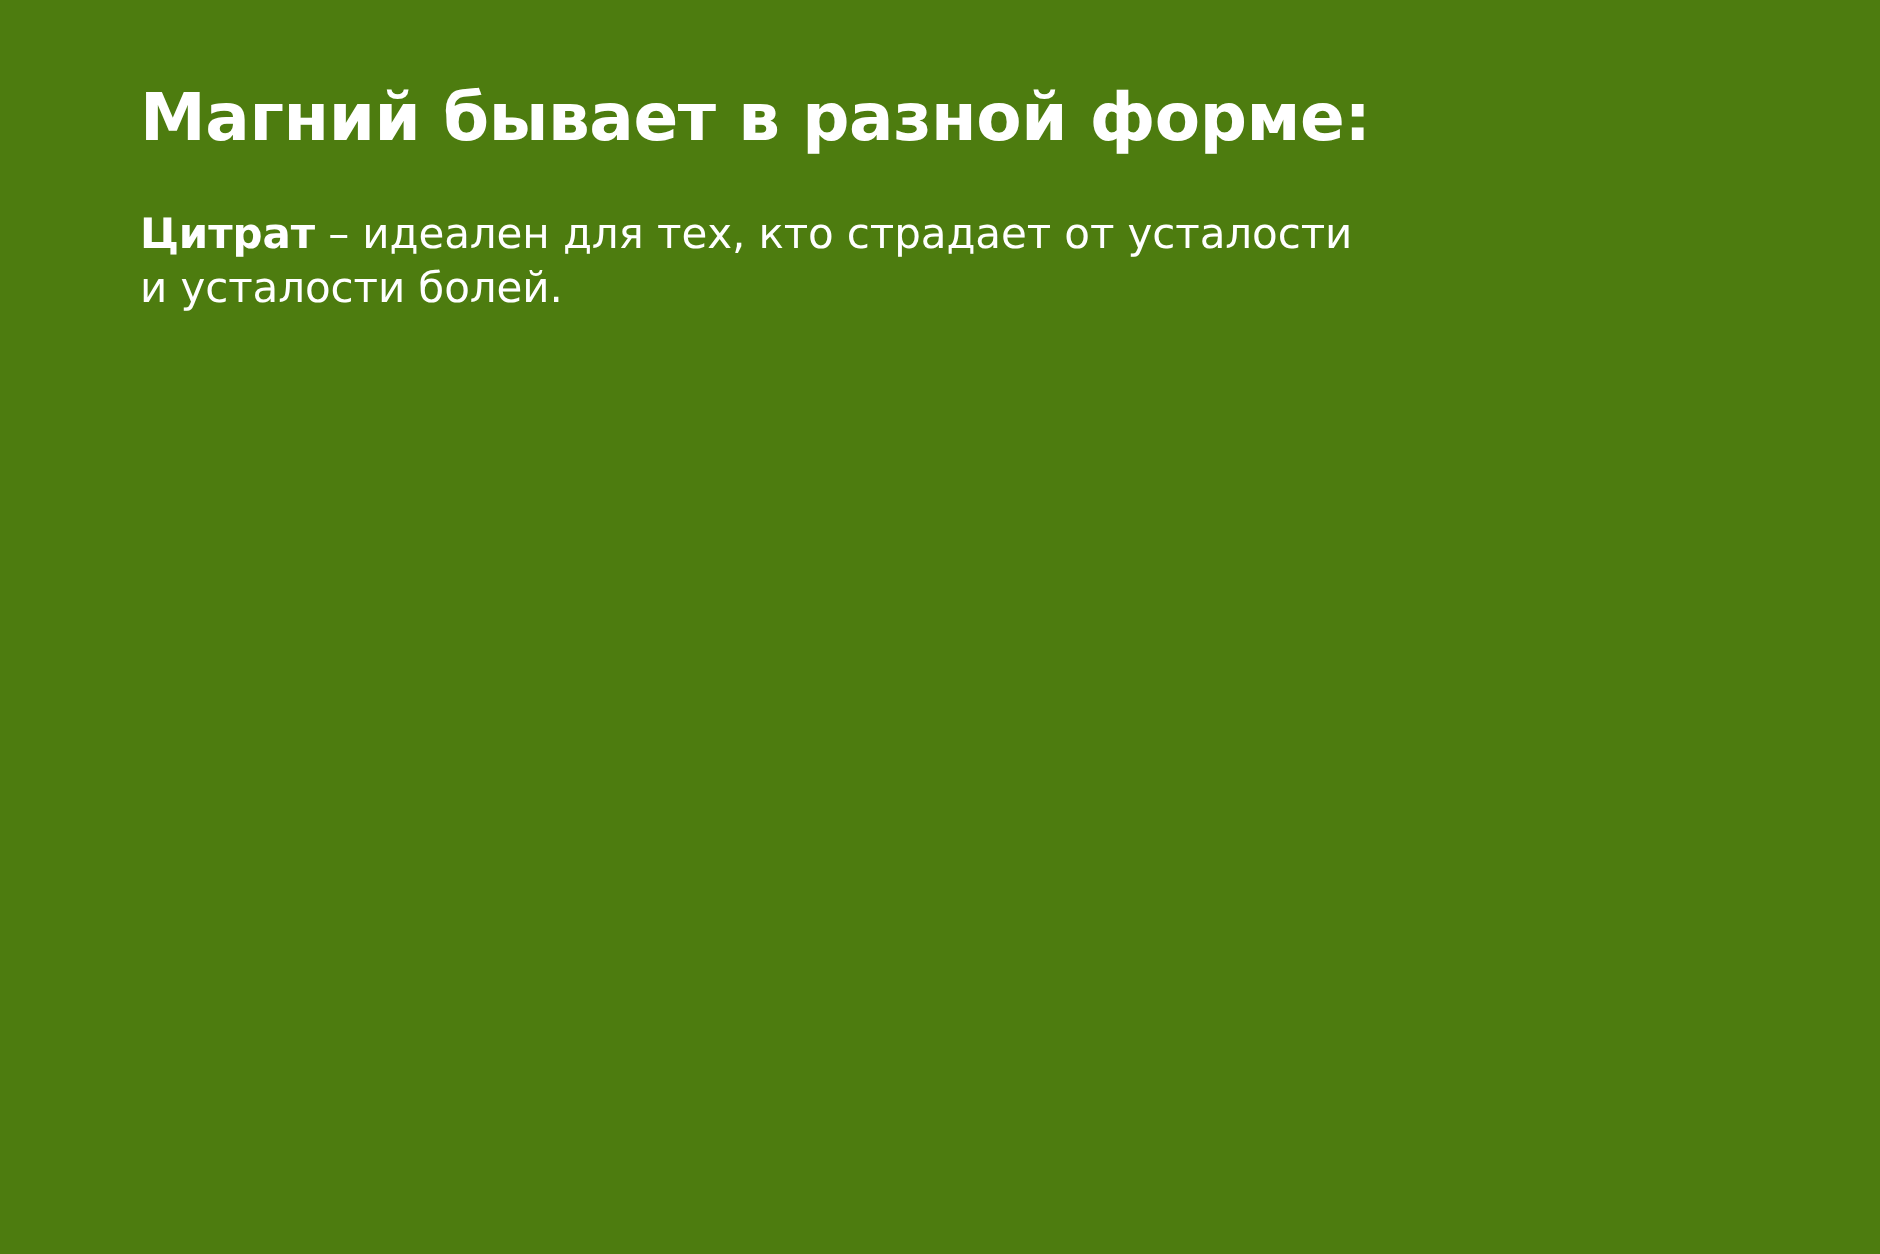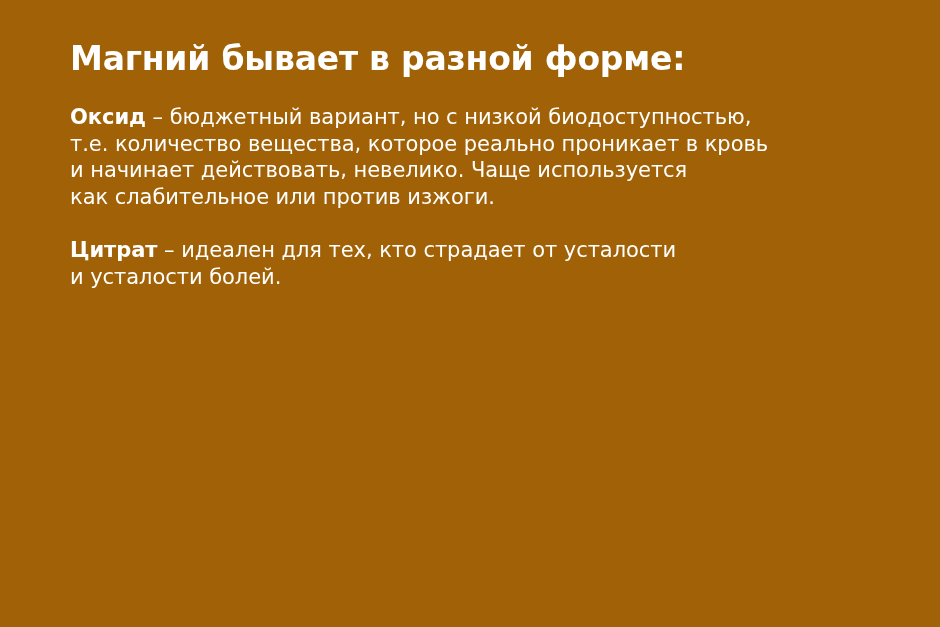--- a/index.html
+++ b/index.html
@@ -51,32 +51,26 @@
   .term {
     font-weight: bold;
   }
   .sep {
     font-weight: normal;
   }
 </style>
 </head>
 <body>
 
-<div class="slide" style="background: #a16207; color: rgb(255, 255, 255);">
+<div class="slide" style="background: #4d7c0f; color: rgb(255, 255, 255);">
 
   <h1 class="slide-title">Магний бывает в разной форме:</h1>
 
   <ul class="content-list">
 
-    <li class="content-item">
-      <p class="item-text"><span class="term">Оксид</span><span class="sep"> – </span><span class="desc">бюджетный вариант, но с низкой биодоступностью,
-т.е. количество вещества, которое реально проникает в кровь
-и начинает действовать, невелико. Чаще используется
-как слабительное или против изжоги.</span></p>
-    </li>
 
 
     <li class="content-item">
       <p class="item-text"><span class="term">Цитрат</span><span class="sep"> – </span><span class="desc">идеален для тех, кто страдает от усталости
 и усталости болей.</span></p>
     </li>
 
 
 
   </ul>

